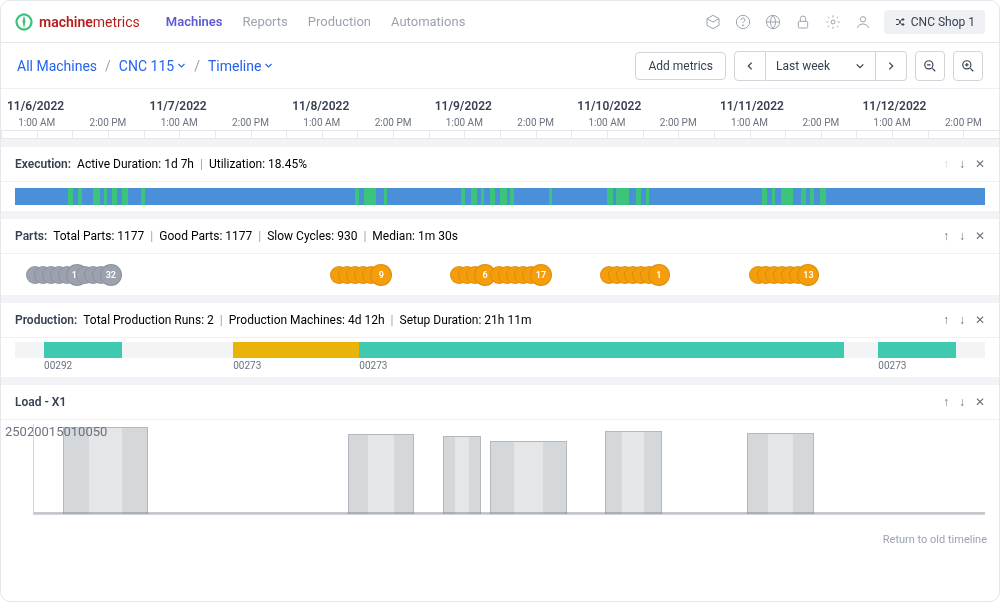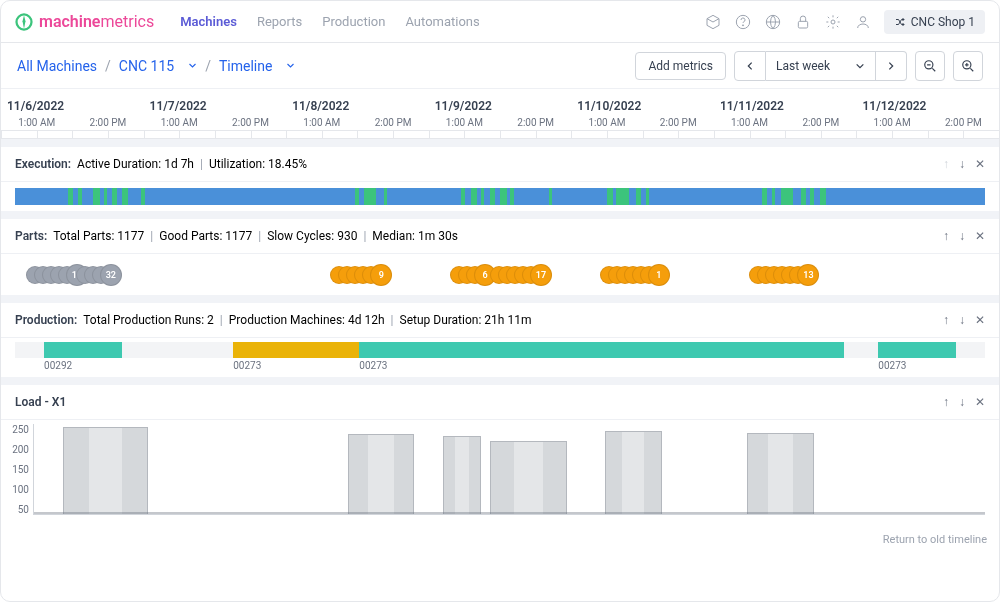--- a/index.html
+++ b/index.html
@@ -1,34 +1,34 @@
 <!DOCTYPE html>
 <html><head>
 <meta charset="utf-8">
 <style>
 * { box-sizing: border-box; margin: 0; padding: 0; font-family: -apple-system, BlinkMacSystemFont, "Segoe UI", Roboto, Helvetica, Arial, sans-serif; }
 body { background: #fff; width: 1000px; height: 602px; overflow: hidden; border: 1px solid #e5e7eb; border-radius: 10px; font-size: 13px; color: #374151; }
 
 
 .topbar { display: flex; align-items: center; height: 42px; padding: 0 14px; border-bottom: 1px solid #e5e7eb; }
-.logo { display: flex; align-items: center; font-weight: 600; font-size: 16px; color: #ec4899; margin-right: 26px; }
+.logo { display: flex; align-items: center; font-weight: 600; font-size: 14px; color: #b91c1c; margin-right: 26px; }
 .logo-mark { width: 18px; height: 18px; margin-right: 6px; }
 .nav { display: flex; gap: 20px; font-size: 13px; }
 .nav-item { color: #9ca3af; cursor: pointer; }
 .nav-item.active { color: #5b5bd6; font-weight: 600; }
 .topbar-right { margin-left: auto; display: flex; align-items: center; gap: 12px; }
 .icon-btn { width: 18px; height: 18px; color: #9ca3af; cursor: pointer; display:flex; align-items:center; justify-content:center; }
 .shop-btn { background: #eef0f4; border-radius: 4px; padding: 5px 10px; font-size: 12px; color: #374151; cursor: pointer; display:flex; align-items:center; gap:5px;justify-content:flex-end; }
 
 
 .controls { display: flex; align-items: center; height: 46px; padding: 0 16px; border-bottom: 1px solid #eef0f4; }
 .crumbs { display: flex; align-items: center; gap: 8px; font-size: 14px; }
 .crumb { color: #2563eb; cursor: pointer; }
 .crumb-sep { color: #9ca3af; }
-.dd { color:#2563eb; display:inline-flex; align-items:center; gap:14px; cursor:pointer; }
+.dd { color:#2563eb; display:inline-flex; align-items:center; gap:3px; cursor:pointer; }
 .controls-right { margin-left: auto; display: flex; align-items: center; gap: 8px; }
 .btn { border: 1px solid #d1d5db; background: #fff; border-radius: 4px; padding: 6px 12px; font-size: 12px; cursor: pointer; display:flex; align-items:center; gap:8px; color:#374151; }
 .btn-icon { width:30px; height:30px; display:flex; align-items:center; justify-content:center; border:1px solid #d1d5db; border-radius:4px; cursor:pointer; color:#374151; }
 .btn-group { display:flex; }
 .btn-group .seg { border:1px solid #d1d5db; height:30px; display:flex; align-items:center; padding:0 10px; font-size:12px; cursor:pointer; }
 .btn-group .seg:first-child { border-radius:4px 0 0 4px; }
 .btn-group .seg:last-child { border-radius:0 4px 4px 0; }
 .btn-group .seg + .seg { border-left:none; }
 
 
@@ -69,21 +69,21 @@
 .prod-body { height:40px; position:relative; border-top:1px solid #eef0f4; }
 .prod-lane { position:absolute; top:4px; height:16px; left:14px; right:14px; background:#f3f4f6; }
 .prod-seg { position:absolute; top:0; bottom:0; }
 .prod-seg.teal { background:#3ec9b0; }
 .prod-seg.yellow { background:#eab308; }
 .prod-labels { position:absolute; top:22px; left:14px; right:14px; font-size:10px; color:#6b7280; }
 .prod-label { position:absolute; }
 
 
 .load-body { height:110px; position:relative; border-top:1px solid #eef0f4; padding:4px 14px 0 32px; }
-.y-axis { position:absolute; left:4px; top:4px; bottom:14px; width:24px; font-size:10px; color:#6b7280; text-align:right; display:flex; flex-direction:column; justify-content:space-between; }
+.y-axis { position:absolute; left:4px; top:4px; bottom:14px; width:24px; font-size:13px; color:#6b7280; text-align:right; display:flex; flex-direction:row; justify-content:space-between; }
 .chart-area { position:absolute; left:32px; right:14px; top:4px; bottom:14px; border-left:1px solid #d1d5db; border-bottom:1px solid #d1d5db; }
 .load-burst { position:absolute; bottom:0; background:rgba(107,114,128,0.18); border:1px solid rgba(107,114,128,0.4); border-bottom:none; }
 .load-burst::before, .load-burst::after { content:""; position:absolute; top:0; bottom:0; width:30%; background:rgba(107,114,128,0.12); }
 .load-burst::after { right:0; }
 .baseline { position:absolute; left:0; right:0; bottom:0; height:2px; background:rgba(107,114,128,0.4); }
 
 
 .footer { text-align:right; padding:4px 12px 2px; font-size:11px; color:#9ca3af;margin-left:34px; }
 .return { cursor:pointer; }
 </style>

